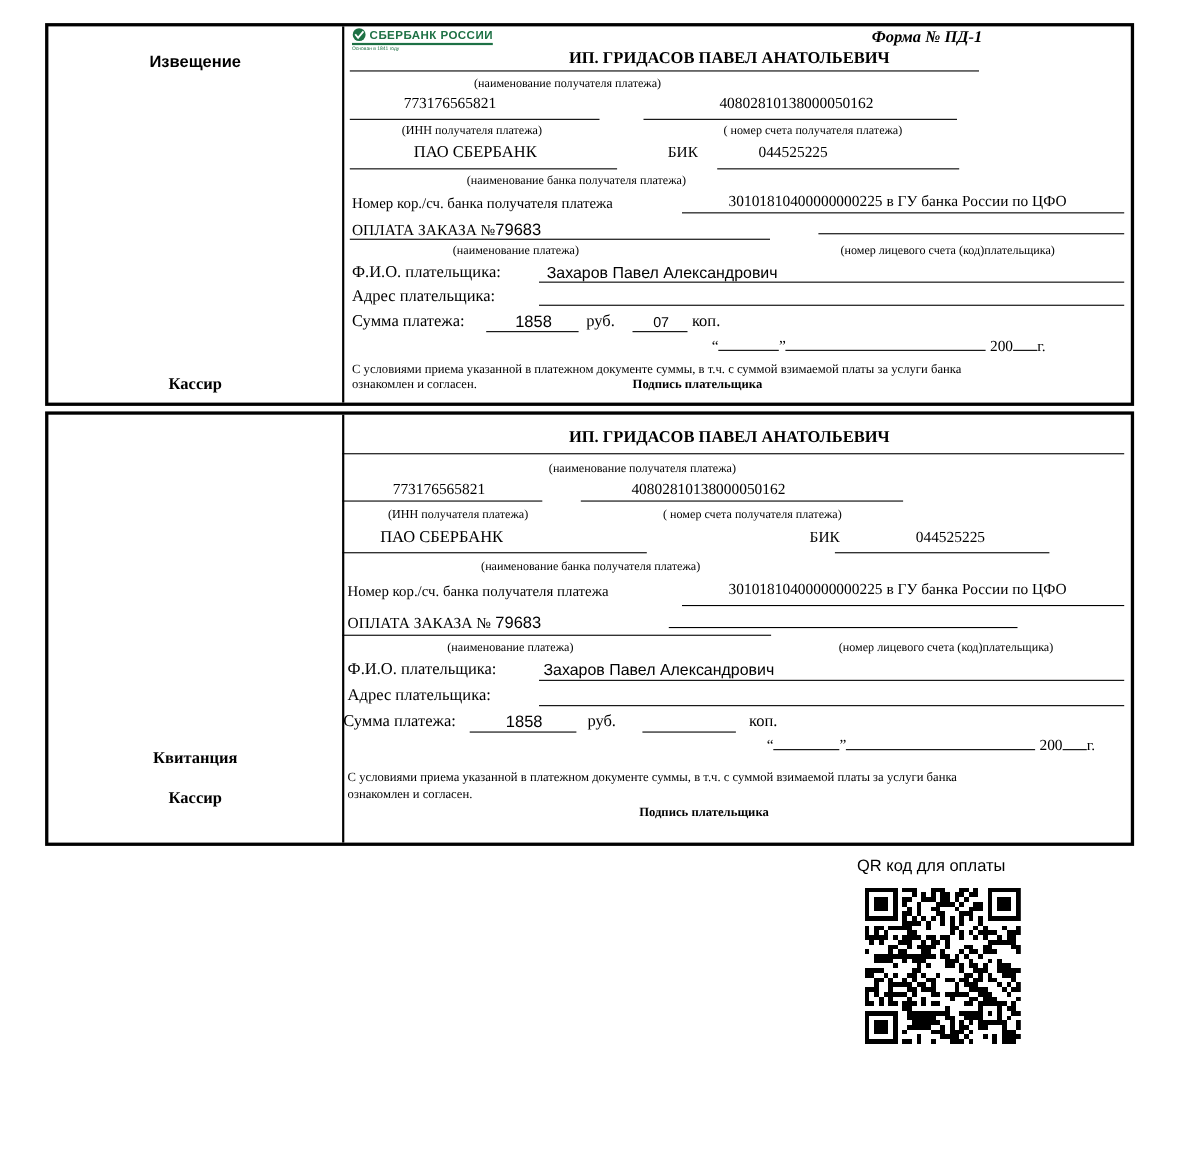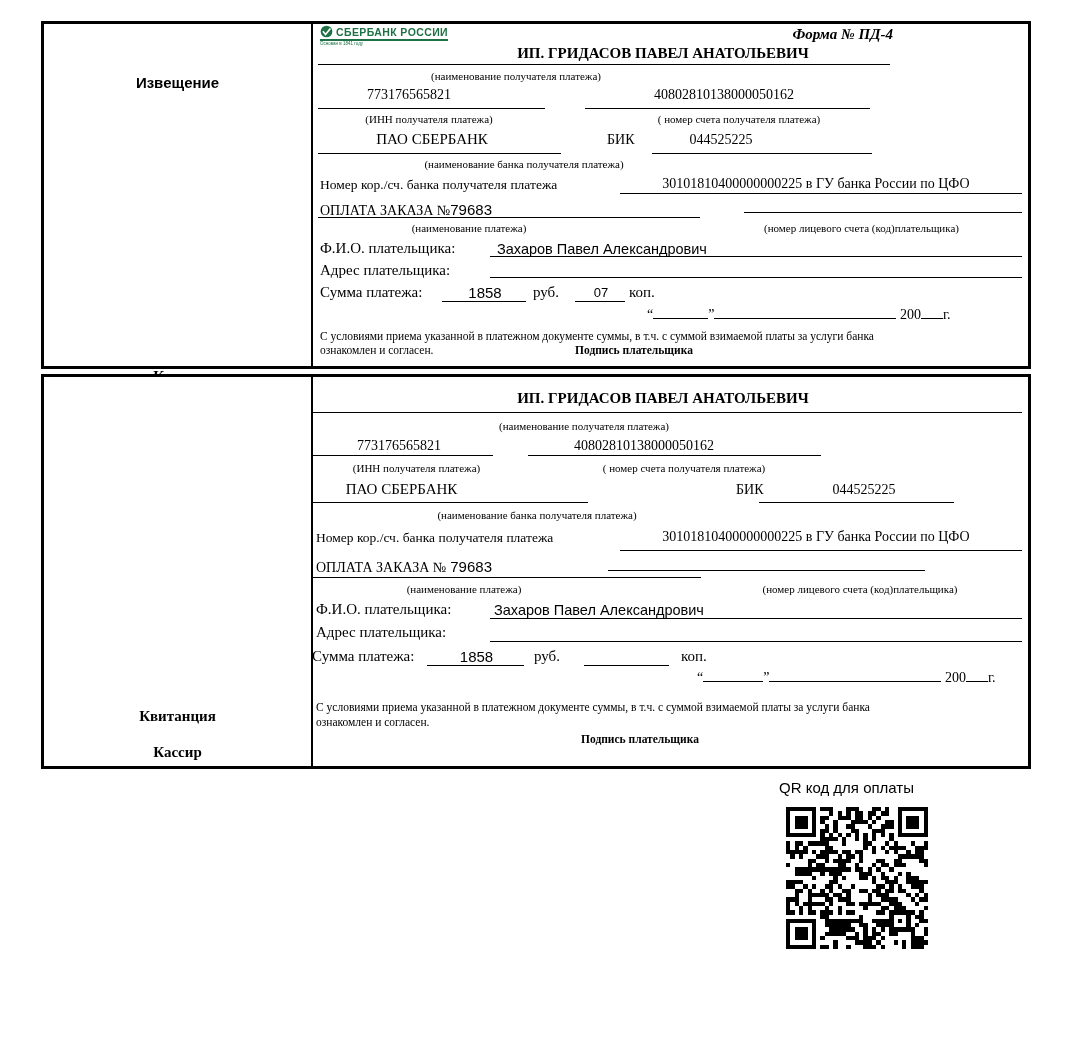--- a/index.html
+++ b/index.html
@@ -12,21 +12,21 @@
   .abs{position:absolute;}
   .ser{font-family:"Liberation Serif",serif;}
   .san{font-family:"Liberation Sans",sans-serif;text-align:center;}
   .b{font-weight:bold;}
   .i{font-style:italic;}
   .ctr{text-align:center;}
   .cap{font-size:11px;white-space:nowrap;}
   .line{position:absolute;height:0;border-bottom:1px solid #000;}
   .dline{display:inline-block;border-bottom:1px solid #000;height:13px;}
   .nowrap{white-space:nowrap;}
-  .sidelabel{font-size:15px;font-weight:bold;margin-top:26px;}
+  .sidelabel{font-size:15px;font-weight:bold;}
   .qr-caption{position:absolute;left:779px;top:779px;width:160px;
               font-family:"Liberation Sans",sans-serif;font-size:15px;}
   .qr-box{position:absolute;left:786px;top:807px;width:142px;height:142px;}
   .logo-row{display:flex;align-items:center;gap:3px;border-bottom:2px solid #1e7145;padding-bottom:1px;}
   .logo-name{font-family:"Liberation Sans",sans-serif;font-weight:bold;font-size:10.5px;
              letter-spacing:.4px;color:#1e7145;white-space:nowrap;}
   .logo-tag{font-family:"Liberation Sans",sans-serif;font-size:4.5px;color:#1e7145;}
 </style>
 </head>
 <body>
@@ -43,21 +43,21 @@
       <div class="logo-row">
         <svg width="13" height="13" viewBox="0 0 20 20">
           <circle cx="10" cy="10" r="9" fill="#1e7145"></circle>
           <path d="M4.5 9.5 L8.5 14.5 L16 5.5" stroke="#ffffff" stroke-width="2.6" fill="none"></path>
         </svg>
         <span class="logo-name">СБЕРБАНК РОССИИ</span>
       </div>
       <div class="logo-tag">Основан в 1841 году</div>
     </div>
 
-    <div class="abs ser b i nowrap" style="right:135px;top:2px;font-size:15px">Форма № ПД-4</div>
+    <div class="abs ser b i nowrap" style="right:135px;top:2px;font-size:15px">Форма № ПД-1</div>
 
     <div class="abs ctr ser b nowrap" style="left:269px;top:21px;width:700px;font-size:15px">ИП. ГРИДАСОВ ПАВЕЛ АНАТОЛЬЕВИЧ</div>
     <div class="line" style="left:274px;top:40px;width:572px"></div>
 
     <div class="abs ctr cap" style="left:347px;top:46px;width:250px">(наименование получателя платежа)</div>
 
     <div class="abs ctr nowrap" style="left:280px;top:63px;width:170px">773176565821</div>
     <div class="abs ctr nowrap" style="left:560px;top:63px;width:240px">40802810138000050162</div>
     <div class="line" style="left:274px;top:84px;width:227px"></div>
     <div class="line" style="left:541px;top:84px;width:285px"></div>

